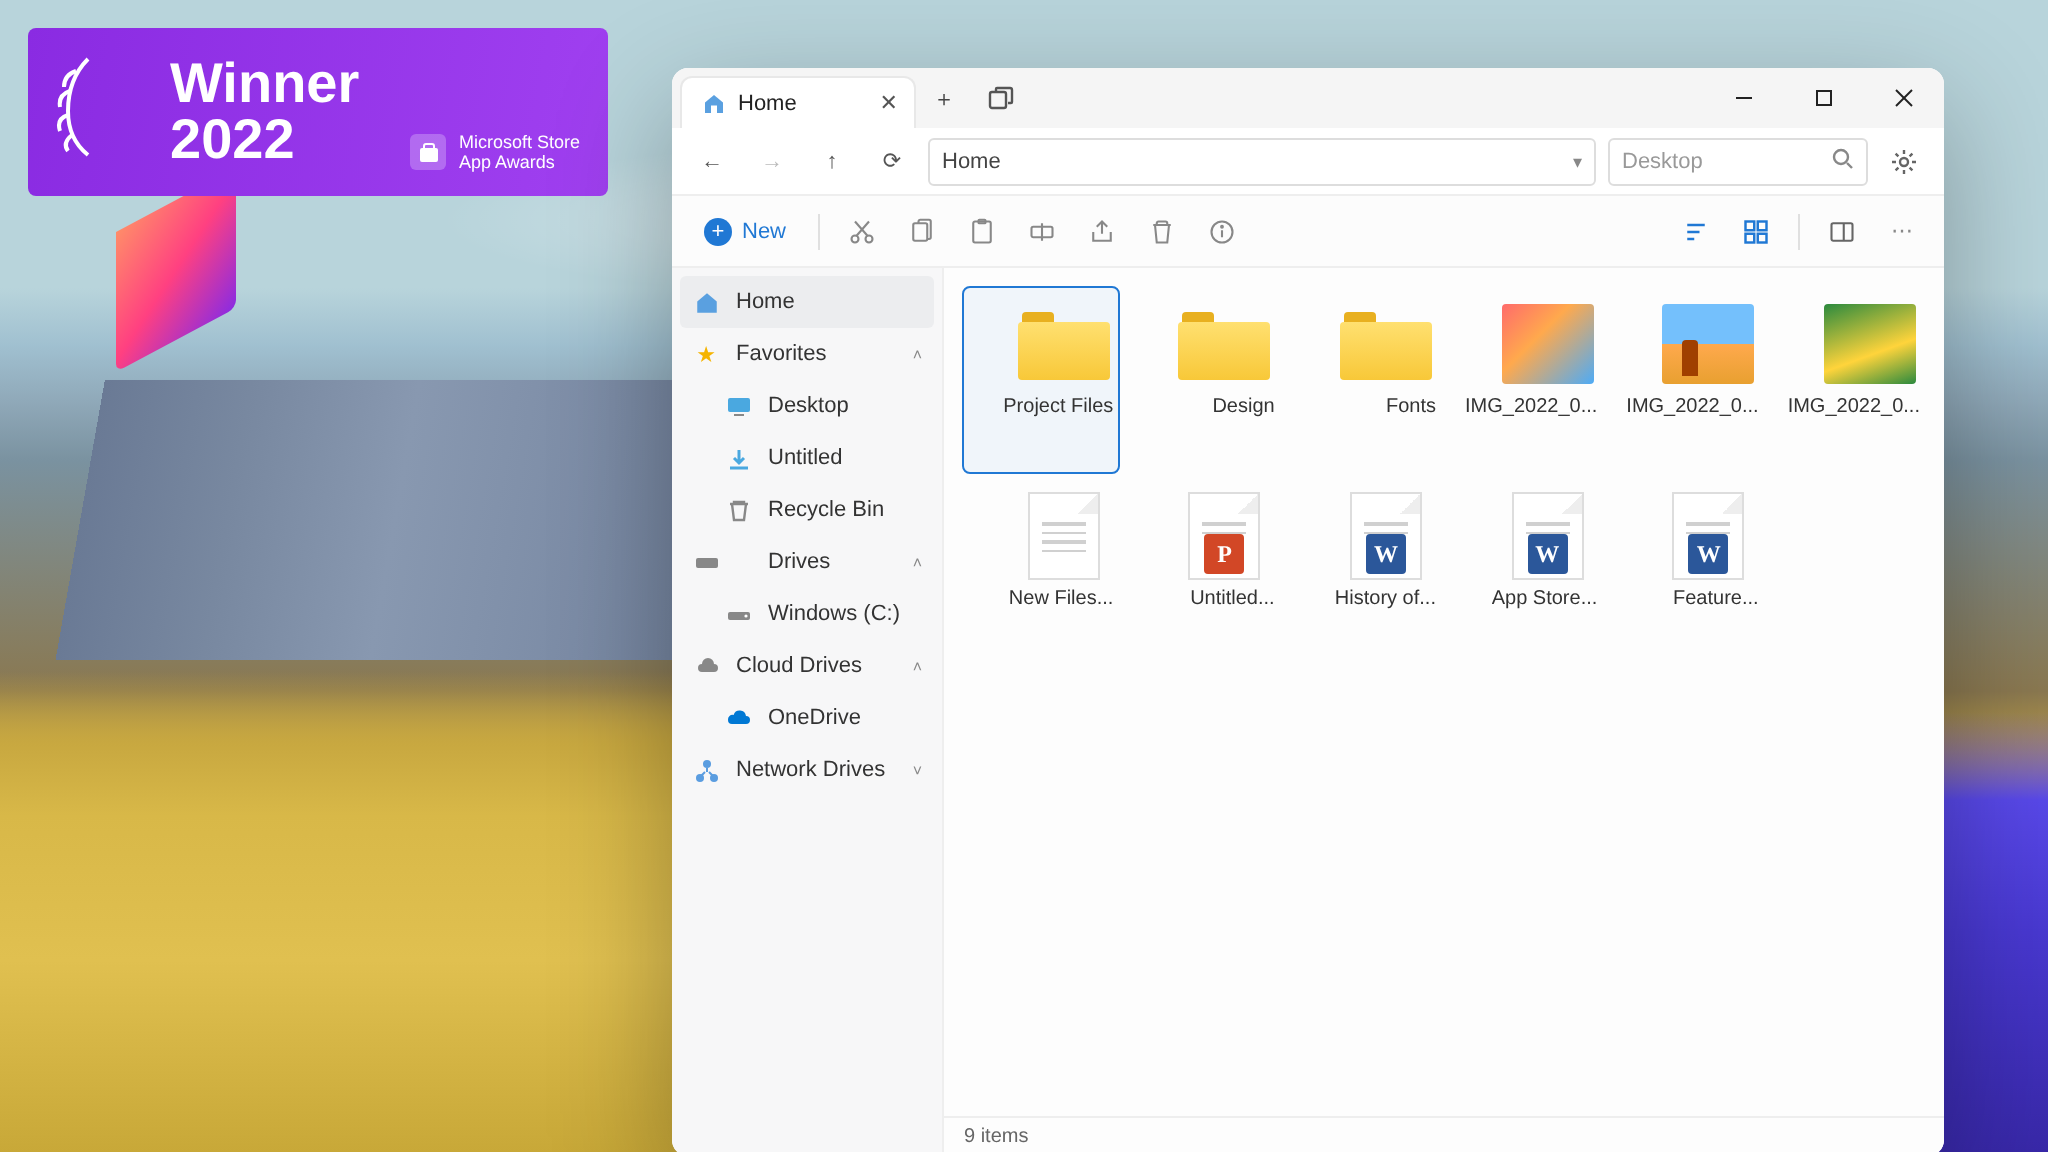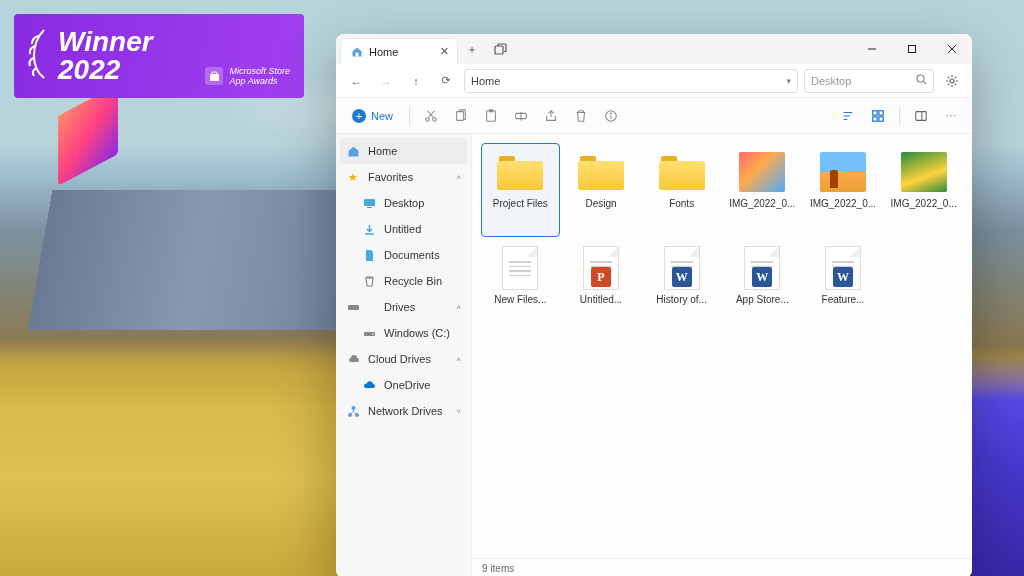--- a/index.html
+++ b/index.html
@@ -5,21 +5,21 @@
   * { box-sizing: border-box; margin: 0; padding: 0; font-family: 'Segoe UI', Arial, sans-serif; }
   body { width: 1024px; height: 576px; overflow: hidden; position: relative; background: #b8d4db; }
   .wallpaper { position:absolute; inset:0; background: linear-gradient(to bottom,#b8d4db 0%,#b8d4db 25%,#a0c0d0 30%,#8fa8b8 35%,#7a92a0 40%,#8a7850 60%,#d4b040 68%,#e8c850 72%,#4a3bcc 78%,#5040d8 82%,#3828a0 100%); }
   .sky-clouds { position:absolute; top:70px; left:0; right:0; height:140px; background: radial-gradient(ellipse 400px 60px at 500px 40px, rgba(255,255,255,0.5),transparent 70%), radial-gradient(ellipse 300px 40px at 700px 80px, rgba(255,255,255,0.35),transparent 70%); }
   .mountains { position:absolute; top:190px; left:0; right:0; height:140px; background: linear-gradient(100deg, transparent 0%, transparent 5%, #6a7a95 5%, #7888a0 12%, #8898b0 20%, #7585a0 35%, transparent 38%), linear-gradient(80deg, transparent 30%, #607088 32%, #708098 45%, #8090a8 60%, transparent 75%); }
   .field-wheat { position:absolute; bottom:0; left:0; width:55%; height:240px; background: linear-gradient(to bottom, transparent 0%, #c8a840 15%, #d8b848 30%, #e0c050 60%, #c8a838 100%); border-radius: 0 120px 0 0; }
   .field-purple { position:absolute; bottom:0; right:0; width:55%; height:220px; background: linear-gradient(to bottom, transparent 0%, #5848e8 20%, #4838d0 50%, #3828a8 100%); border-radius: 100px 0 0 0; }
   .field-orange { position:absolute; bottom:0; left:35%; width:30%; height:180px; background: linear-gradient(to bottom, transparent 0%, #e88820 30%, #d87810 70%, #c86800 100%); border-radius: 80px 80px 0 0; }
 
   .badge { position:absolute; top:14px; left:14px; width:290px; }
-  .badge-main { background: linear-gradient(100deg,#8a2be2,#a040f0); color:#fff; padding:14px 20px 14px 44px; border-radius:4px; position:relative;font-style:italic; }
+  .badge-main { background: linear-gradient(100deg,#8a2be2,#a040f0); color:#fff; padding:14px 20px 14px 71px; border-radius:4px; position:relative; }
   .badge-laurel { position:absolute; left:14px; top:50%; transform:translateY(-50%); color:#fff; }
   .badge-title { font-size:28px; font-weight:600; line-height:1; }
   .badge-year { font-size:28px; font-weight:600; line-height:1; }
   .badge-sub { position:absolute; right:14px; top:52px; display:flex; align-items:center; gap:6px; }
   .badge-store-icon { display:inline-flex; width:18px; height:18px; background:rgba(255,255,255,0.25); border-radius:3px; align-items:center; justify-content:center; }
   .badge-sub-text { font-size:9px; line-height:1.15; }
   .badge-ribbon { position:absolute; left:44px; top:86px; width:60px; height:70px; background: linear-gradient(135deg,#ff8c69,#ff4081,#8a2be2); transform: skewY(-28deg); border-radius:0 0 4px 4px; }
 
   .window { position:absolute; top:34px; left:336px; width:636px; height:544px; background:#fdfdfd; border-radius:8px; box-shadow:0 20px 60px rgba(0,0,0,0.3); display:flex; flex-direction:column; overflow:hidden; font-size:11px; color:#222; }
   .titlebar { display:flex; align-items:stretch; height:30px; background:#f5f5f5; }
@@ -51,21 +51,21 @@
   .sidebar { width:136px; background:#f7f7f8; border-right:1px solid #eee; overflow-y:auto; padding:4px 0; }
   .side-item { display:flex; align-items:center; gap:8px; height:26px; padding:0 10px; color:#333; font-size:11px; }
   .side-item.group { font-weight:500; color:#333; justify-content:space-between; }
   .side-item.sub { padding-left:26px; color:#333; }
   .side-item.selected { background:#ecedef; border-radius:3px; margin:0 4px; padding-left:6px; }
   .side-chev { color:#888; font-size:8px; }
   .side-icon { width:14px; height:14px; display:inline-flex; align-items:center; justify-content:center; }
 
   .content { flex:1; display:flex; flex-direction:column; }
   .grid { flex:1; padding:10px; display:grid; grid-template-columns:repeat(6,1fr); grid-auto-rows:92px; gap:4px 4px; align-content:start; }
-  .item { display:flex; flex-direction:column; align-items:center; gap:4px; padding:6px 2px; border-radius:3px; }
+  .item { display:flex; flex-direction:column; align-items:flex-end; gap:4px; padding:6px 2px; border-radius:3px; }
   .item.selected { outline:1px solid #2078d4; background:rgba(32,120,212,0.06); }
   .item-label { font-size:10px; color:#333; text-align:center; max-width:78px; white-space:nowrap; overflow:hidden; text-overflow:ellipsis; }
   .thumb { width:50px; height:44px; display:flex; align-items:center; justify-content:center; }
 
   .folder-icon { width:46px; height:36px; position:relative; }
   .folder-icon::before { content:''; position:absolute; top:2px; left:2px; width:16px; height:8px; background:#e8b020; border-radius:2px 2px 0 0; }
   .folder-icon::after { content:''; position:absolute; top:7px; left:0; right:0; bottom:0; background:linear-gradient(#ffe070,#f8c838); border-radius:2px; }
 
   .img-thumb { width:46px; height:40px; border-radius:2px; }
   .img1 { background:linear-gradient(135deg,#ff6b6b 0%,#ffa94d 40%,#4dabf7 100%); }
@@ -292,28 +292,20 @@
           <div class="side-item sub">
             <span class="side-icon">
               <svg width="13" height="13" viewBox="0 0 13 13" fill="none" stroke="#4aa8e0" stroke-width="1.5">
                 <path d="M6.5 2v6M4 6l2.5 2.5L9 6M2 11h9"></path>
               </svg>
             </span>
             <span>Untitled</span>
           </div>
           <div class="side-item sub">
             <span class="side-icon">
-              <svg width="13" height="13" viewBox="0 0 13 13" fill="#4aa8e0">
-                <path d="M3 1h5l2 2v9H3z"></path>
-              </svg>
-            </span>
-            <span>Documents</span>
-          </div>
-          <div class="side-item sub">
-            <span class="side-icon">
               <svg width="13" height="13" viewBox="0 0 13 13" fill="none" stroke="#888" stroke-width="1.2">
                 <path d="M2 3h9M4 3V2h5v1M3 3l1 8h5l1-8"></path>
               </svg>
             </span>
             <span>Recycle Bin</span>
           </div>
         </div>
       <div class="side-item group">
         <span style="display:flex;align-items:center;gap:24px;">
             <span class="side-icon">

